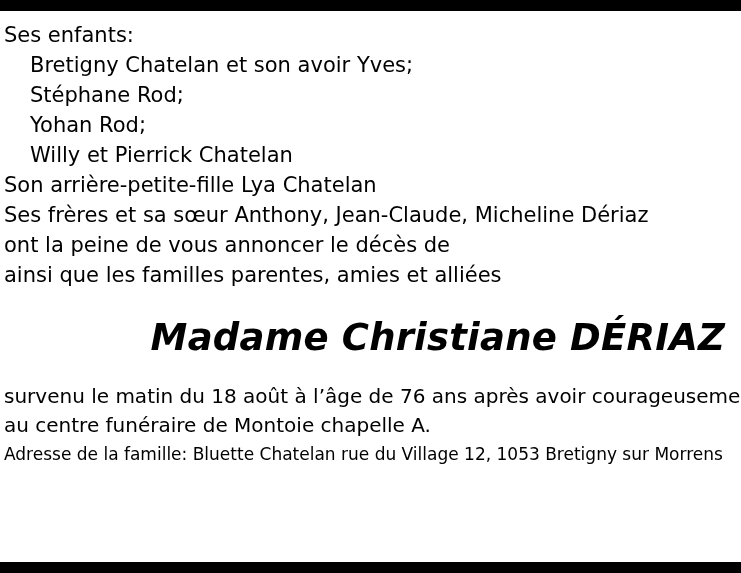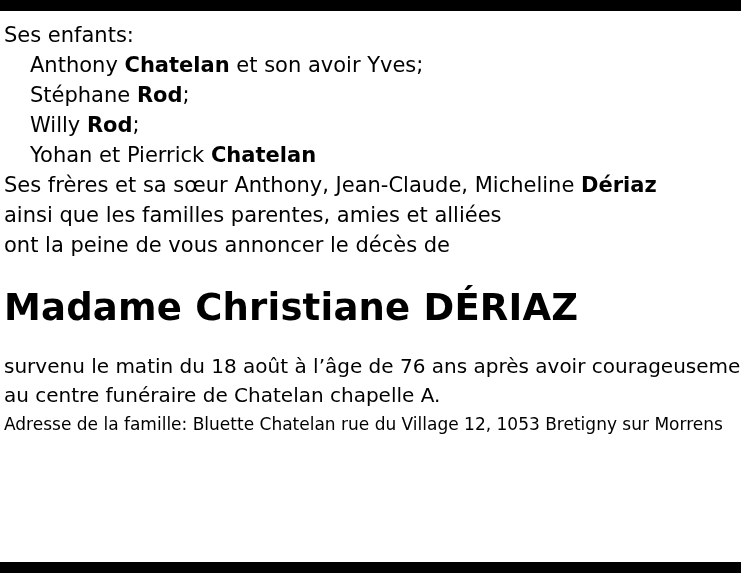--- a/index.html
+++ b/index.html
@@ -48,31 +48,32 @@
   .line {
     font-size: 21px;
     line-height: 30px;
     color: #000000;
     white-space: nowrap;
   }
   .line.indent {
     padding-left: 26px;
   }
   .line b {
-    font-weight: bold;
+    font-weight: normal;
   }
   .deceased-name {
-    text-align: left;
+    text-align: right;
     font-size: 37px;
     line-height: 44px;
     font-weight: bold;
     color: #000000;
     margin-top: 26px;
     margin-bottom: 22px;
     letter-spacing: 0.2px;
+    font-style: italic;
   }
   .body-line {
     font-size: 20px;
     line-height: 29px;
     color: #000000;
     white-space: nowrap;
   }
   .address-line {
     font-size: 17px;
     line-height: 26px;
@@ -85,42 +86,43 @@
 <body>
 
 <div class="page">
 
   <div class="rule-top"></div>
 
   <div class="content">
 
     <div class="line">Ses enfants:</div>
 
-    <div class="line indent"><span>Anthony </span><b>Chatelan</b><span> et son avoir Yves;</span></div>
+    <div class="line indent"><span>Bretigny </span><b>Chatelan</b><span> et son avoir Yves;</span></div>
 
     <div class="line indent"><span>Stéphane </span><b>Rod</b><span>;</span></div>
 
 
-    <div class="line indent"><span>Willy </span><b>Rod</b><span>;</span></div>
+    <div class="line indent"><span>Yohan </span><b>Rod</b><span>;</span></div>
 
 
-    <div class="line indent"><span>Yohan et Pierrick </span><b>Chatelan</b><span></span></div>
+    <div class="line indent"><span>Willy et Pierrick </span><b>Chatelan</b><span></span></div>
 
 
+    <div class="line"><span>Son arrière-petite-fille Lya </span><b>Chatelan</b><span></span></div>
 
     <div class="line"><span>Ses frères et sa sœur Anthony, Jean-Claude, Micheline </span><b>Dériaz</b><span></span></div>
 
+    <div class="line">ont la peine de vous annoncer le décès de</div>
+
     <div class="line">ainsi que les familles parentes, amies et alliées</div>
-
-    <div class="line">ont la peine de vous annoncer le décès de</div>
 
     <div class="deceased-name">Madame Christiane DÉRIAZ</div>
 
     <div class="body-line">survenu le matin du 18 août à l’âge de 76 ans après avoir courageusement</div>
-    <div class="body-line">au centre funéraire de Chatelan chapelle A.</div>
+    <div class="body-line">au centre funéraire de Montoie chapelle A.</div>
 
     <div class="address-line"><span>Adresse de la famille</span><span>: Bluette Chatelan rue du Village 12, 1053 Bretigny sur Morrens</span></div>
 
   </div>
 
   <div class="rule-bottom"></div>
 
 </div>
 
 </body></html>

